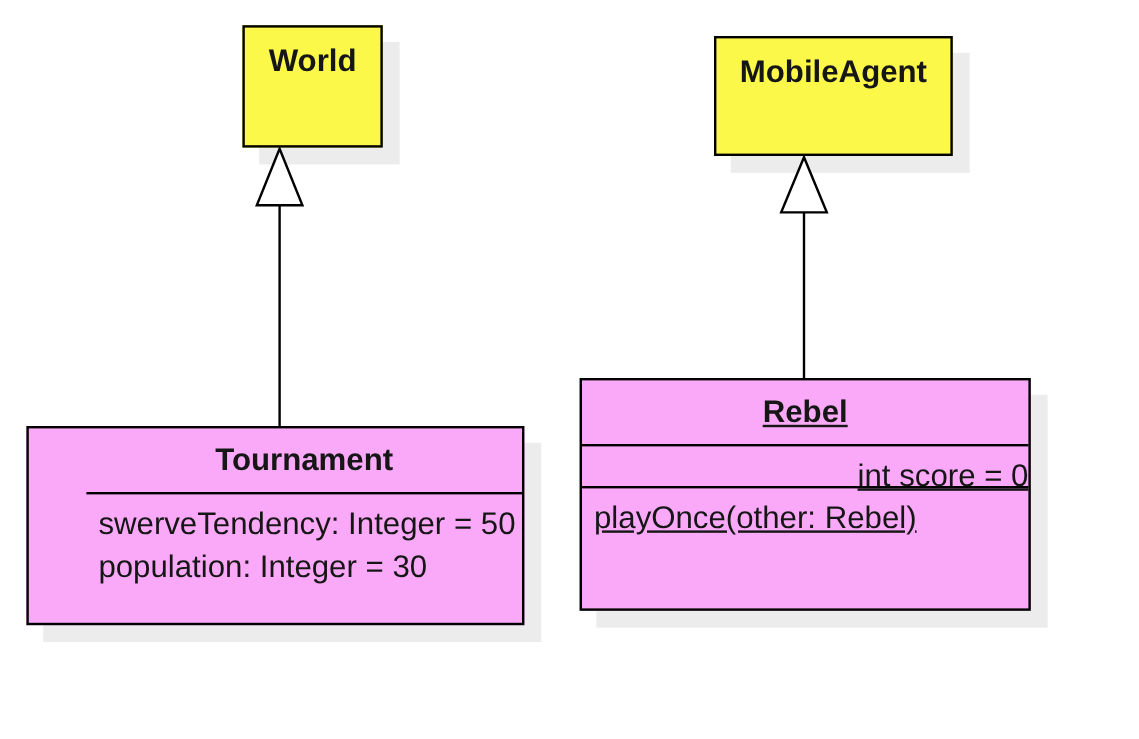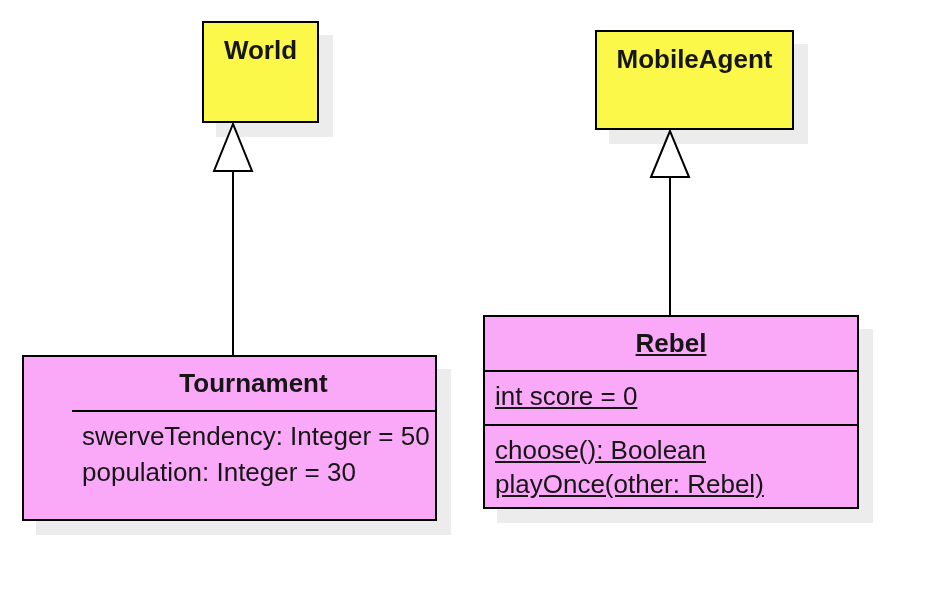--- a/index.html
+++ b/index.html
@@ -88,22 +88,21 @@
     <div class="compartment members">
       <span class="member static">swerveTendency: Integer = 50</span>
       <span class="member static">population: Integer = 30</span>
     </div>
   </div>
 
   <div class="uml-class fill-pink" style="left:483px;top:315px;width:376px;height:194px;text-decoration:underline;">
     <div class="compartment title-compartment">
       <div class="uml-class-title">Rebel</div>
     </div>
-    <div class="compartment members" style="height:54px;">
+    <div class="compartment members" style="height:35px;text-align:right;">
       <span class="member">int score = 0</span>
     </div>
     <div class="compartment members methods" style="flex:1;">
-      <span class="member">choose(): Boolean</span>
       <span class="member">playOnce(other: Rebel)</span>
     </div>
   </div>
 
 </div>
 
 </body></html>

